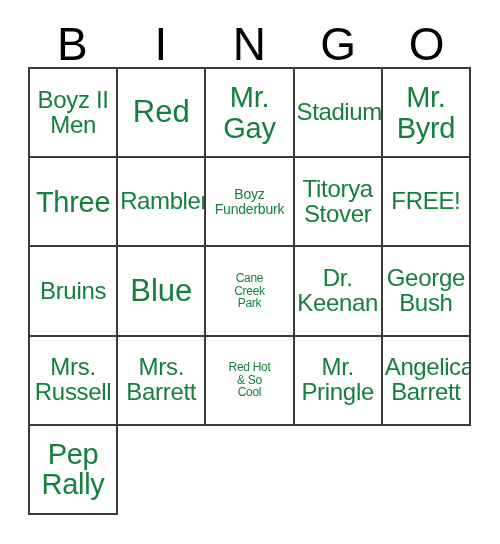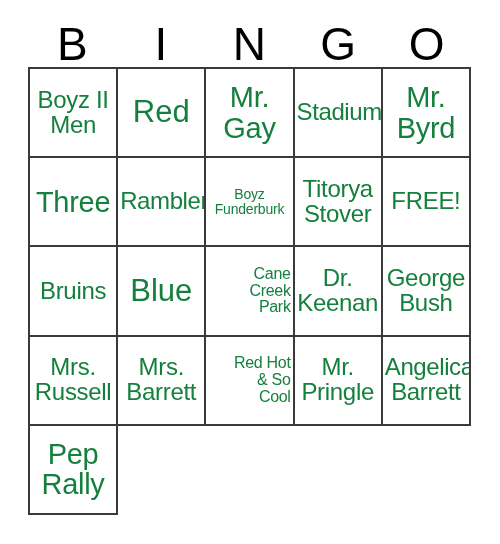--- a/index.html
+++ b/index.html
@@ -73,21 +73,21 @@
     line-height: 1.04;
     font-weight: 400;
     white-space: pre-line;
     color: #15803d;
   }
   
   .fs-xl  { font-size: 31px; }
   .fs-lg  { font-size: 29px; letter-spacing: -0.3px; }
   .fs-md  { font-size: 24px; letter-spacing: -0.3px; }
   .fs-sm  { font-size: 24px; letter-spacing: -0.4px; }
-  .fs-xs  { font-size: 16px; letter-spacing: -0.3px; text-align: right; }
+  .fs-xs  { font-size: 12px; letter-spacing: -0.3px; }
   .fs-xxs { font-size: 14px; letter-spacing: -0.2px; }
 </style>
 </head>
 <body>
 
 <div id="card">
 
   <div id="header-row">
     <div class="header-letter">B</div>
     <div class="header-letter">I</div>

